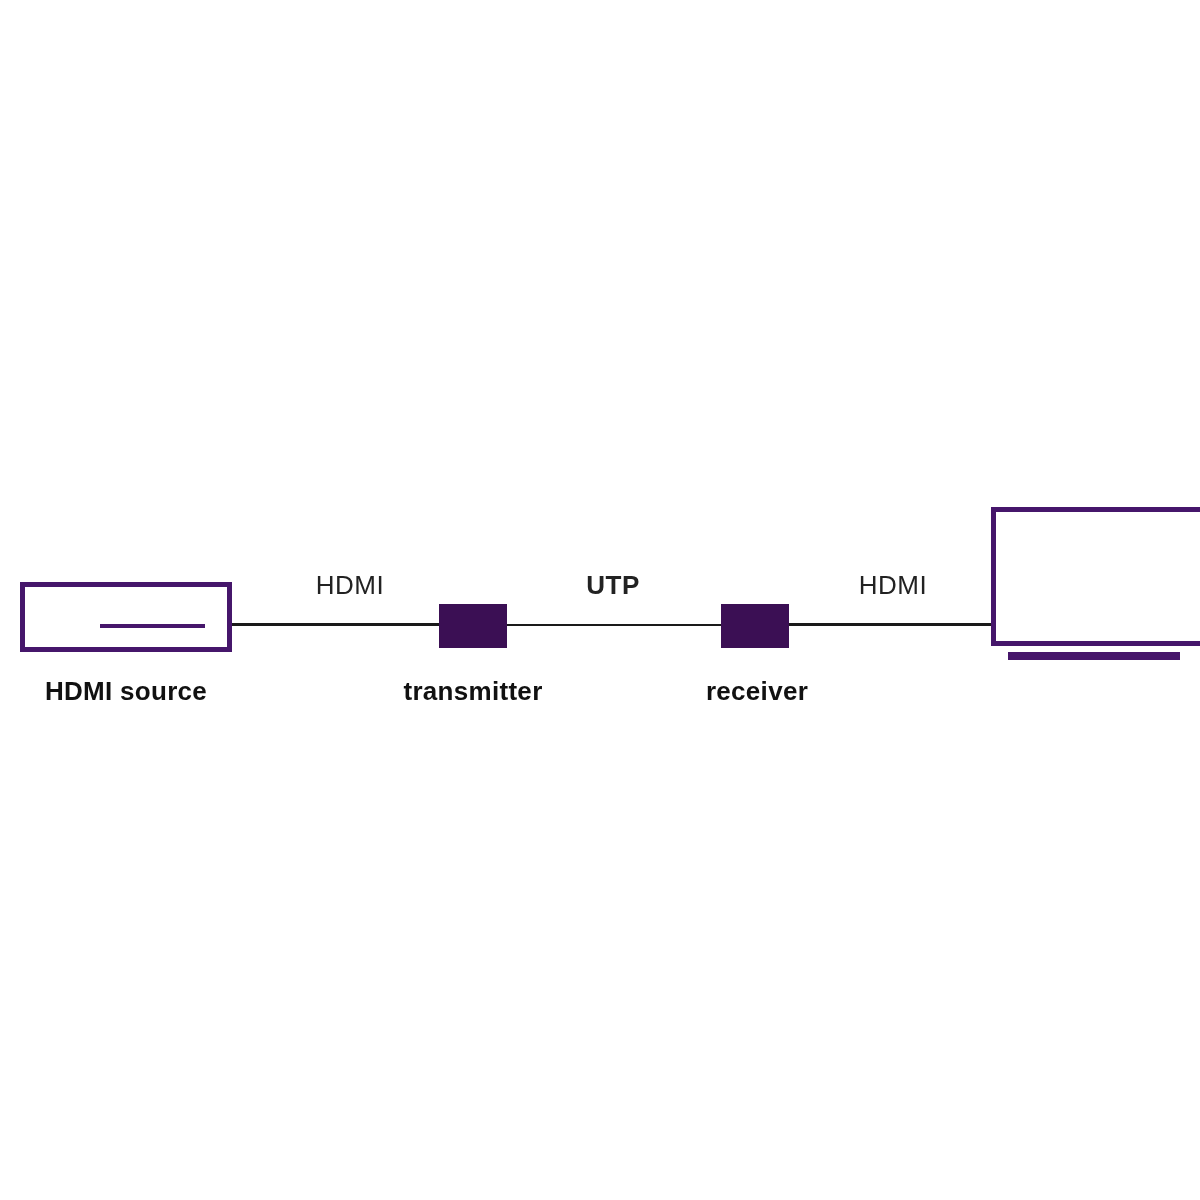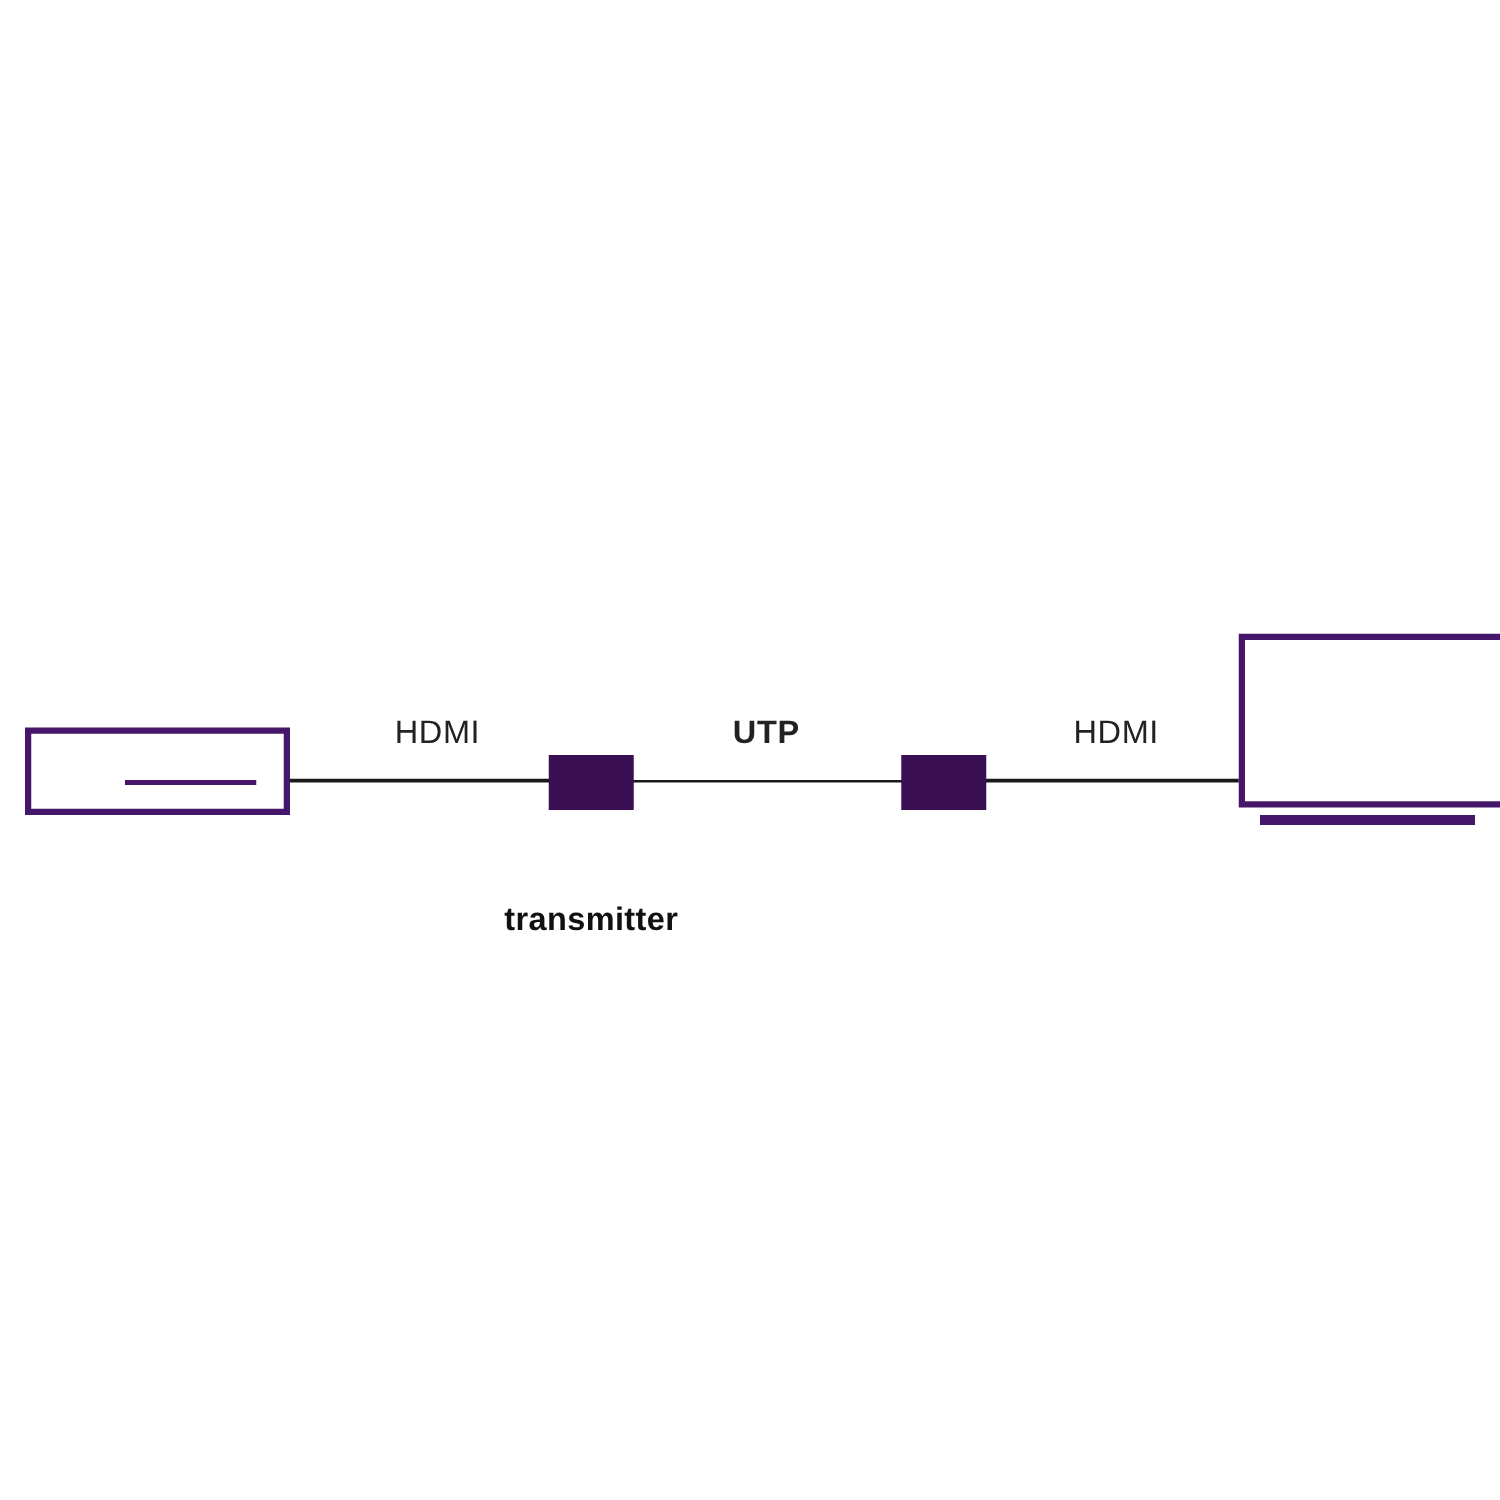--- a/index.html
+++ b/index.html
@@ -104,21 +104,21 @@
     position: absolute;
     font-size: 26px;
     font-weight: bold;
     color: #111111;
     letter-spacing: 0.3px;
     white-space: nowrap;
     text-align: center;
     top: 660px;
   }
   .caption.c1 { left: 26px;   width: 200px; }
-  .caption.c2 { left: 373px;  width: 200px; margin-top: 44px; }
+  .caption.c2 { left: 373px;  width: 200px; }
   .caption.c3 { left: 657px;  width: 200px; }
   .caption.c4 { left: 998px;  width: 200px; }
 </style>
 </head>
 <body>
 
 <div id="diagram">
 
   <div class="wire" style="left:232px; width:210px;"></div>
   <div class="wire thin" style="left:505px; width:218px;"></div>
@@ -131,15 +131,17 @@
 
   <div class="block receiver"></div>
 
   <div class="tv-screen"></div>
   <div class="tv-stand"></div>
 
   <div class="wire-label l1">HDMI</div>
   <div class="wire-label l2">UTP</div>
   <div class="wire-label l3">HDMI</div>
 
+  <div class="caption c1">HDMI source</div>
   <div class="caption c2">transmitter</div>
+  <div class="caption c3">receiver</div>
 
 </div>
 
 </body></html>

